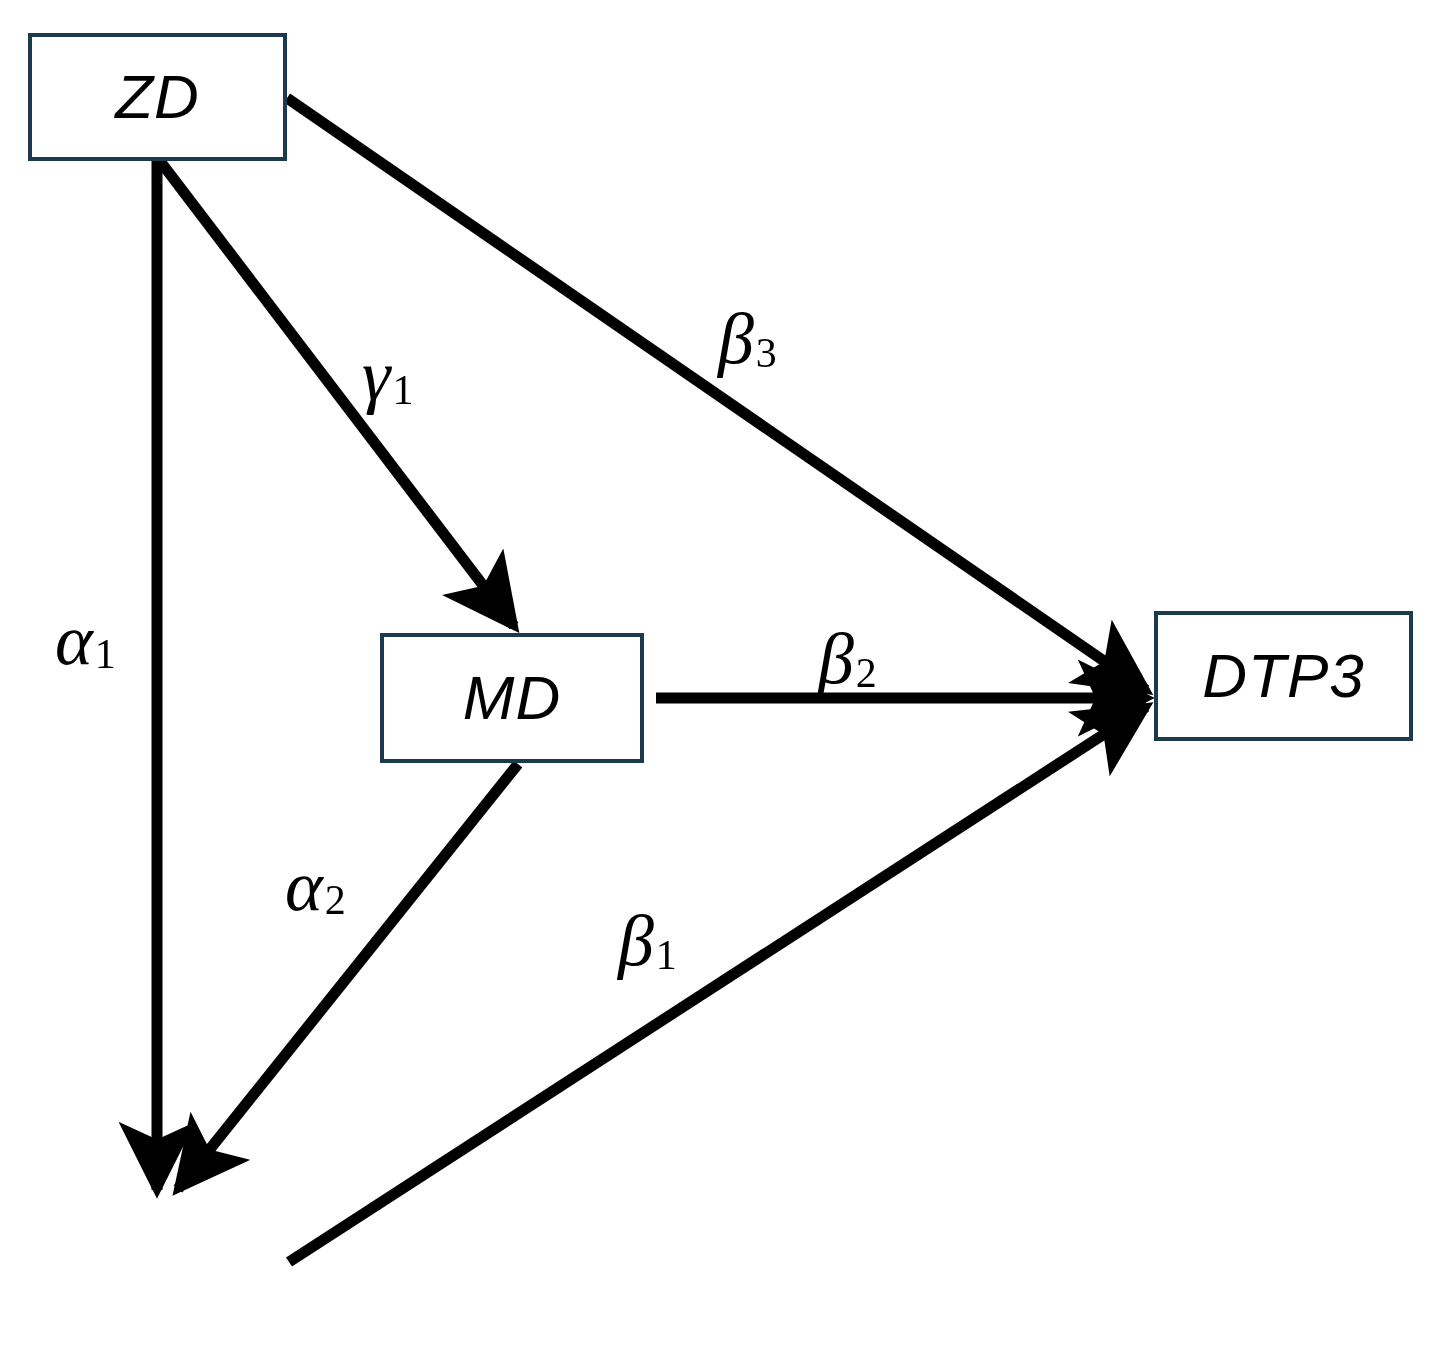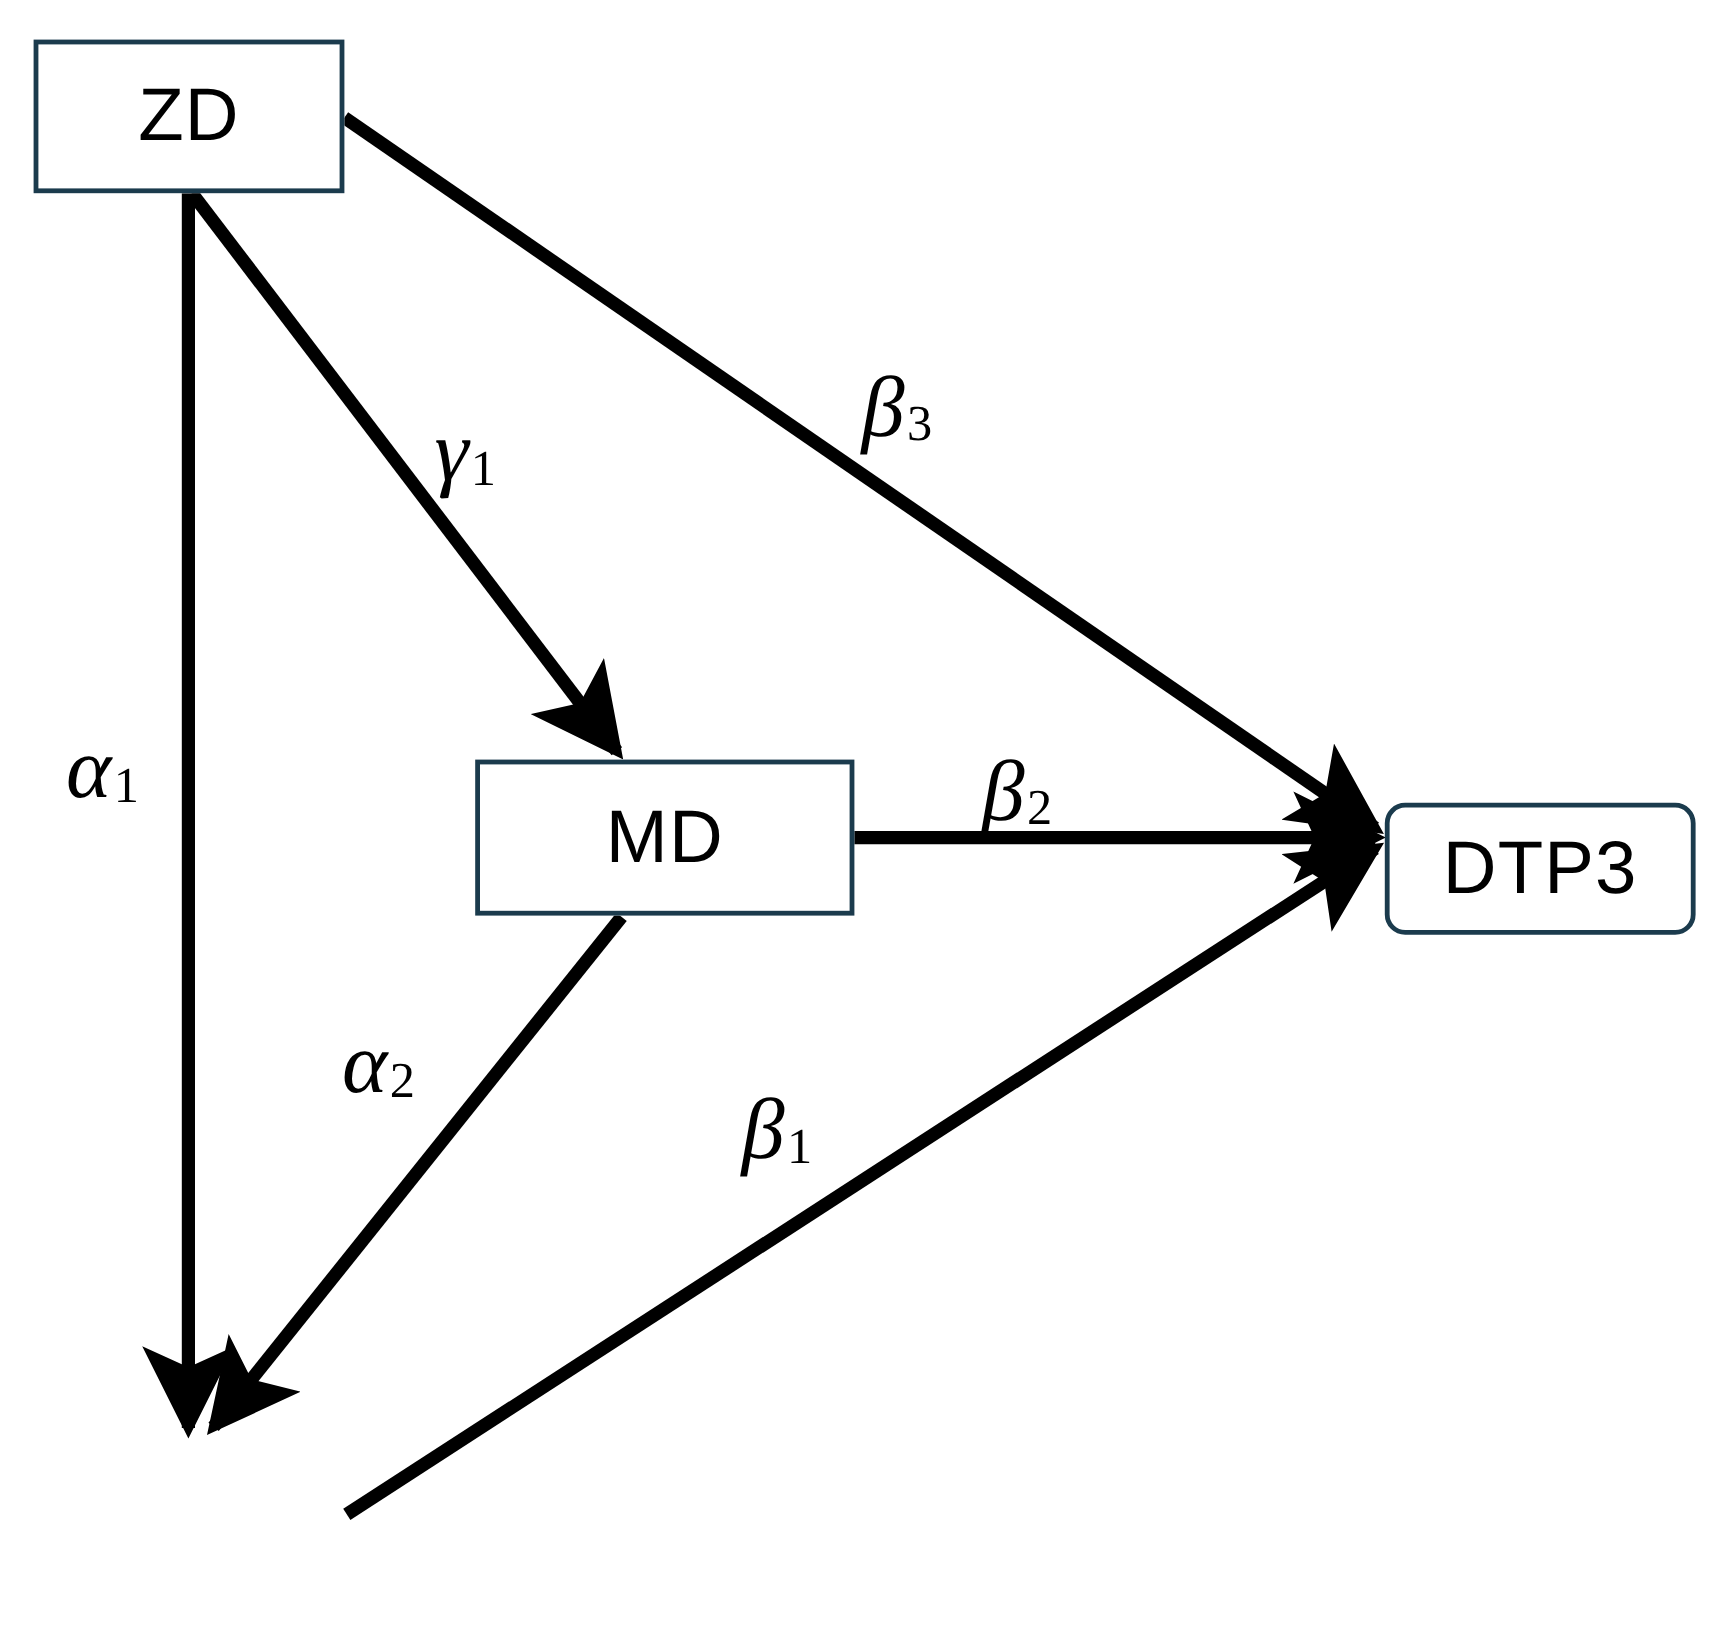--- a/index.html
+++ b/index.html
@@ -28,20 +28,21 @@
     position: absolute;
     box-sizing: border-box;
     background: #ffffff;
     border: 4px solid #1b3b4d;
     display: flex;
     align-items: center;
     justify-content: center;
   }
   .node-label {
     font-family: "Liberation Sans", sans-serif;
+    font-style: italic;
     font-size: 62px;
     color: #000000;
     letter-spacing: 1px;
     line-height: 1;
     white-space: nowrap;
   }
   .edge-label {
     position: absolute;
     font-family: "Liberation Serif", serif;
     font-style: italic;
@@ -54,22 +55,22 @@
   }
   .edge-label .sub {
     font-size: 42px;
     font-style: normal;
     vertical-align: sub;
     margin-left: 2px;
   }
 
   
   #node-zd   { left: 28px;   top: 33px;   width: 259px; height: 128px; }
-  #node-md   { left: 396px;  top: 633px;  width: 316px; height: 130px; }
-  #node-dtp3 { left: 1154px; top: 669px;  width: 259px; height: 110px; border-radius: 17px; }
+  #node-md   { left: 380px;  top: 633px;  width: 264px; height: 130px; }
+  #node-dtp3 { left: 1154px; top: 611px;  width: 259px; height: 130px; }
   #node-do   { left: 28px;   top: 1197px; width: 261px; height: 129px; }
 
   
   #label-alpha1 { left: 55px;  top: 604px; font-family: Liberation Serif, serif; }
   #label-gamma1 { left: 362px; top: 340px; }
   #label-beta3  { left: 718px; top: 303px; }
   #label-beta2  { left: 818px; top: 623px; }
   #label-alpha2 { left: 285px; top: 850px; }
   #label-beta1  { left: 618px; top: 905px; }
 </style>

